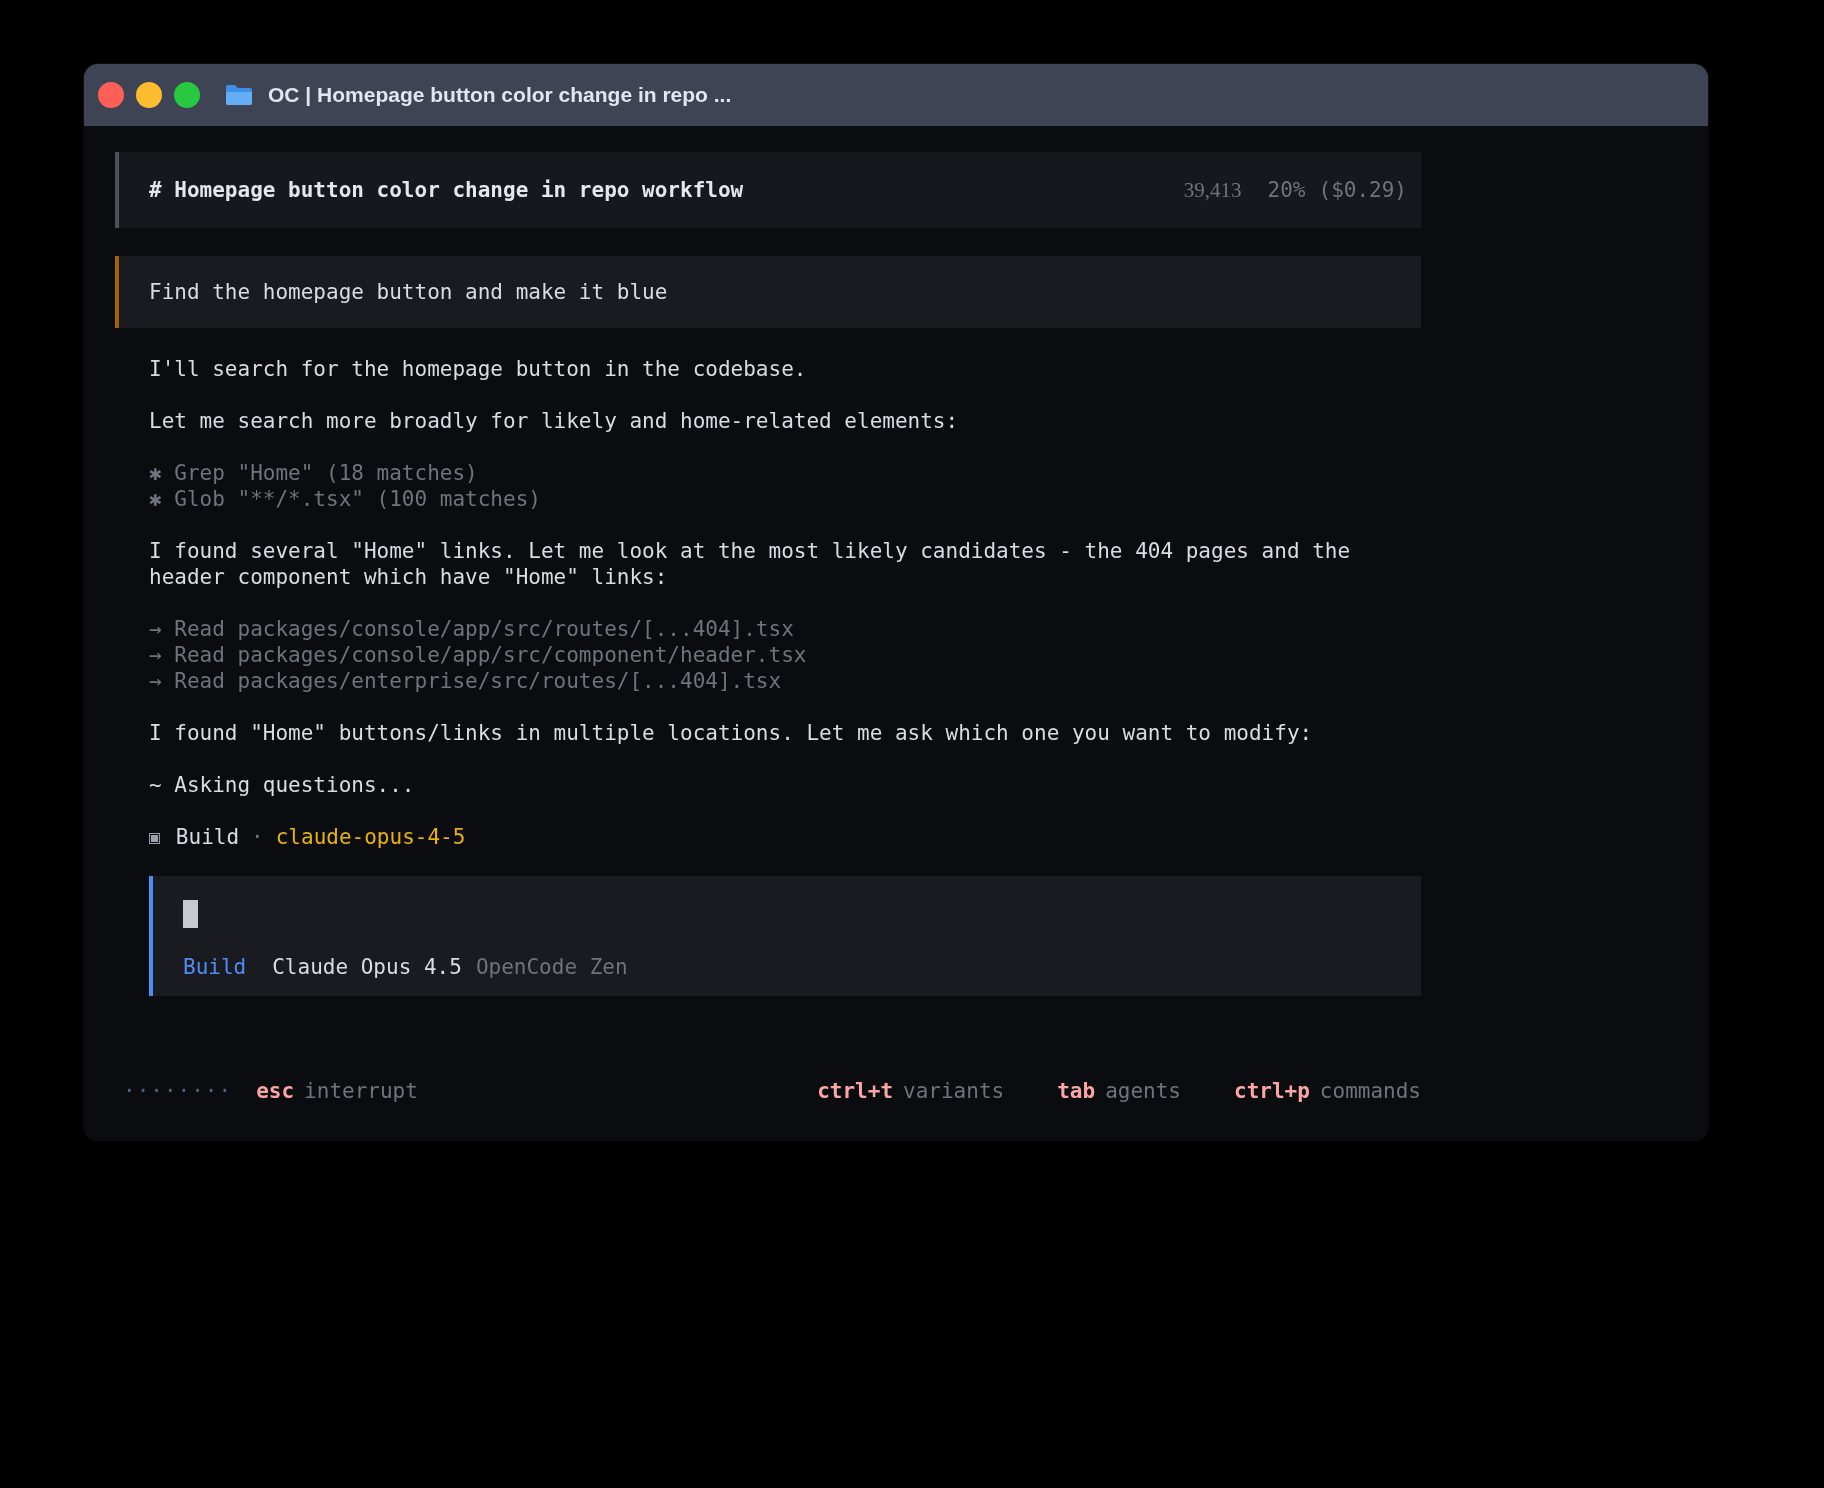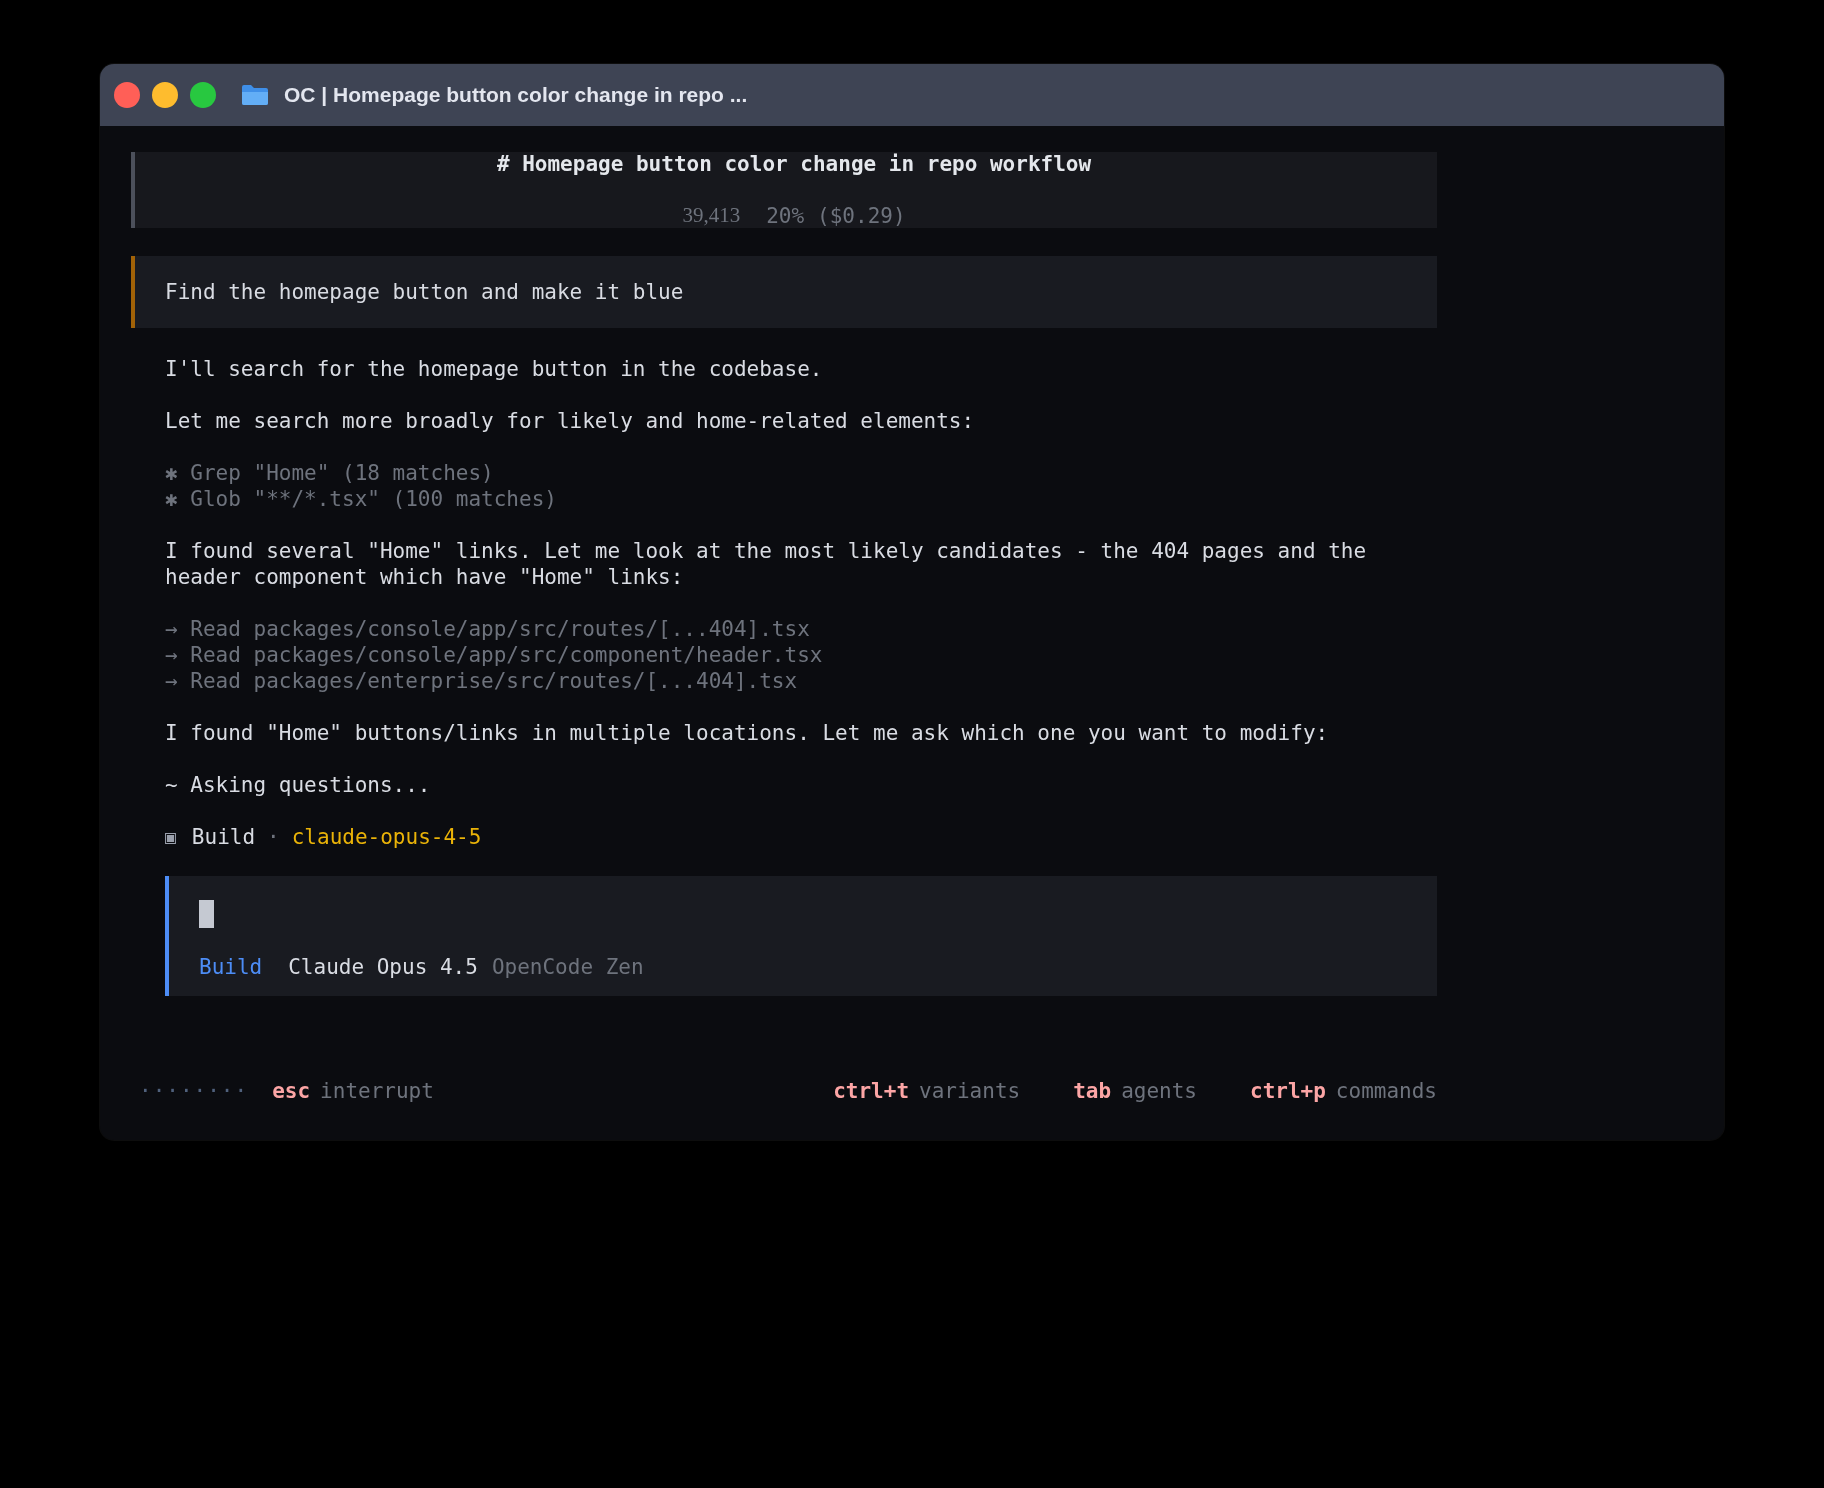--- a/index.html
+++ b/index.html
@@ -4,21 +4,21 @@
 <style>
   html,body{margin:0;padding:0;}
   body{
     width:1824px;height:1488px;
     background:#000;
     position:relative;
     font-family:"DejaVu Sans Mono", monospace;
     overflow:hidden;
   }
   .window{
-    position:absolute;left:100px;top:64px;
+    position:absolute;left:84px;top:64px;
     width:1624px;height:1076px;
     background:#0b0c10;
     border-radius:14px;
     overflow:hidden;
     box-shadow:0 0 0 1px rgba(255,255,255,0.05);
   }
   
   .titlebar{
     height:62px;
     background:#3e4454;
@@ -50,21 +50,20 @@
   .white{color:#d9dce3;}
   .gray{color:#6e737d;}
   
   .header-block{
     height:76px;
     background:#17181d;
     border-left:4px solid #4c505b;
     display:flex;align-items:center;justify-content:space-between;
     padding:0 14px 0 30px;
     box-sizing:border-box;
-    flex-direction:column;
   }
   .header-title{
     font-size:21px;font-weight:bold;color:#e4e7ec;white-space:nowrap;
   }
   .header-stats{display:flex;align-items:center;gap:0;font-size:21px;color:#6e737d;white-space:nowrap;}
   .header-stats .tok{margin-right:26px;font-family:Liberation Serif, serif;}
   .header-stats .pct{margin-right:13px;}
   
   .user-block{
     margin-top:28px;

